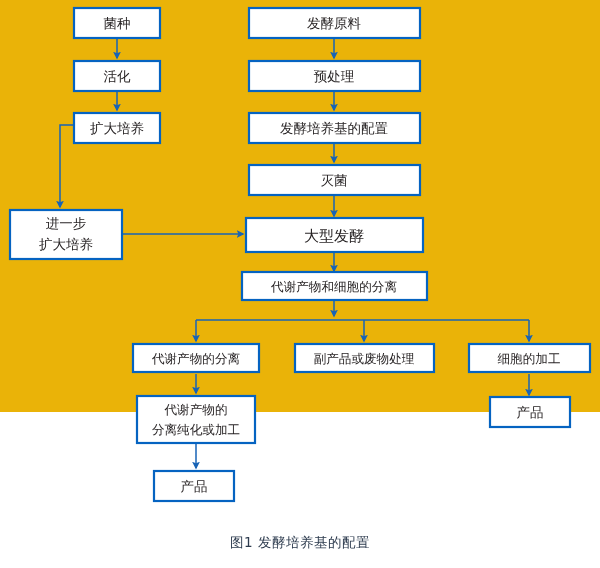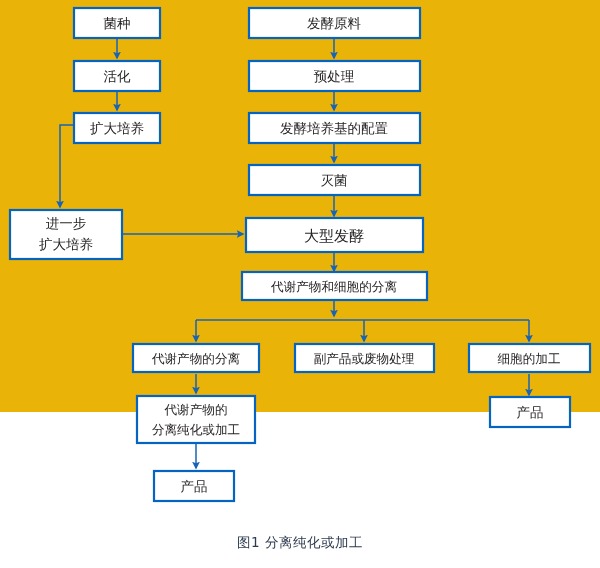--- a/index.html
+++ b/index.html
@@ -174,15 +174,15 @@
       <rect class="node-rect" x="154" y="471" width="80" height="30"></rect>
       <text class="node-text" x="194" y="487">产品</text>
     </g>
 
     <g>
       <rect class="node-rect" x="490" y="397" width="80" height="30"></rect>
       <text class="node-text" x="530" y="413">产品</text>
     </g>
   </svg>
 
-  <div class="caption">图1 分离纯化或加工</div>
+  <div class="caption">图1 发酵培养基的配置</div>
 
 </div>
 
 </body></html>

